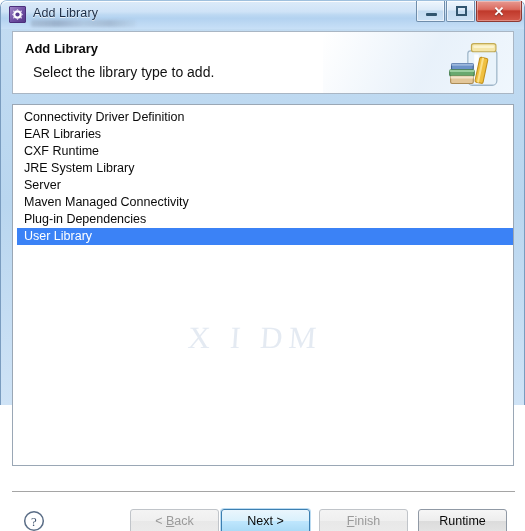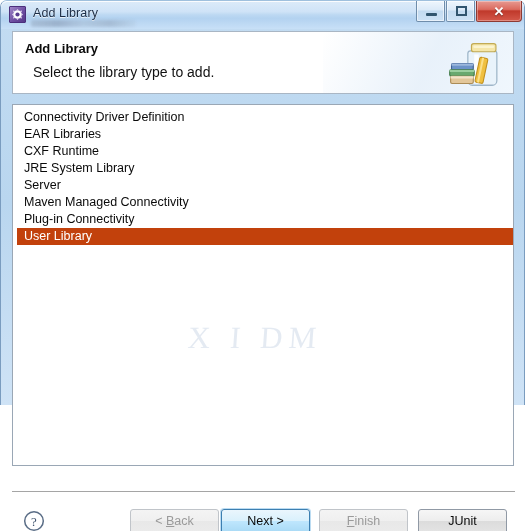--- a/index.html
+++ b/index.html
@@ -197,21 +197,21 @@
     position: relative;
     height: 17px;
     line-height: 17px;
     padding-left: 7px;
     font-size: 12.5px;
     color: #0a0a0a;
     white-space: nowrap;
     z-index: 2;
   }
   .list-item.selected {
-    background: #c2410c;
+    background: #3b82f6;
     color: #ffffff;
   }
   .list-inner {
     position: absolute;
     left: 4px; top: 4px;
     width: 100%;
   }
 
   
   .sep {
@@ -330,21 +330,21 @@
 
   <div class="listbox">
     <div class="watermark">X  I  DM</div>
     <div class="list-inner" id="list-inner">
         <div class="list-item">Connectivity Driver Definition</div>
         <div class="list-item">EAR Libraries</div>
         <div class="list-item">CXF Runtime</div>
         <div class="list-item">JRE System Library</div>
         <div class="list-item">Server</div>
         <div class="list-item">Maven Managed Connectivity</div>
-        <div class="list-item">Plug-in Connectivity</div>
+        <div class="list-item">Plug-in Dependencies</div>
         <div class="list-item selected">User Library</div>
       </div>
   </div>
 
   <div class="sep"></div>
 
   <div class="help-btn">
     <svg viewBox="0 0 22 22">
       <circle cx="11" cy="11" r="9.3" fill="none" stroke="#5a6d86" stroke-width="1.5"></circle>
       <text x="11" y="15.6" text-anchor="middle" font-size="13" font-family="Liberation Serif, serif" fill="#3d516b">?</text>
@@ -357,16 +357,16 @@
 
   <button class="btn default" id="btn-next">
     <span>Next &gt;</span>
   </button>
 
   <button class="btn disabled" id="btn-finish">
     <span><span class="mnemonic">F</span>inish</span>
   </button>
 
   <button class="btn" id="btn-cancel">
-    <span>JUnit</span>
+    <span>Runtime</span>
   </button>
 
 </div>
 
 </body></html>

